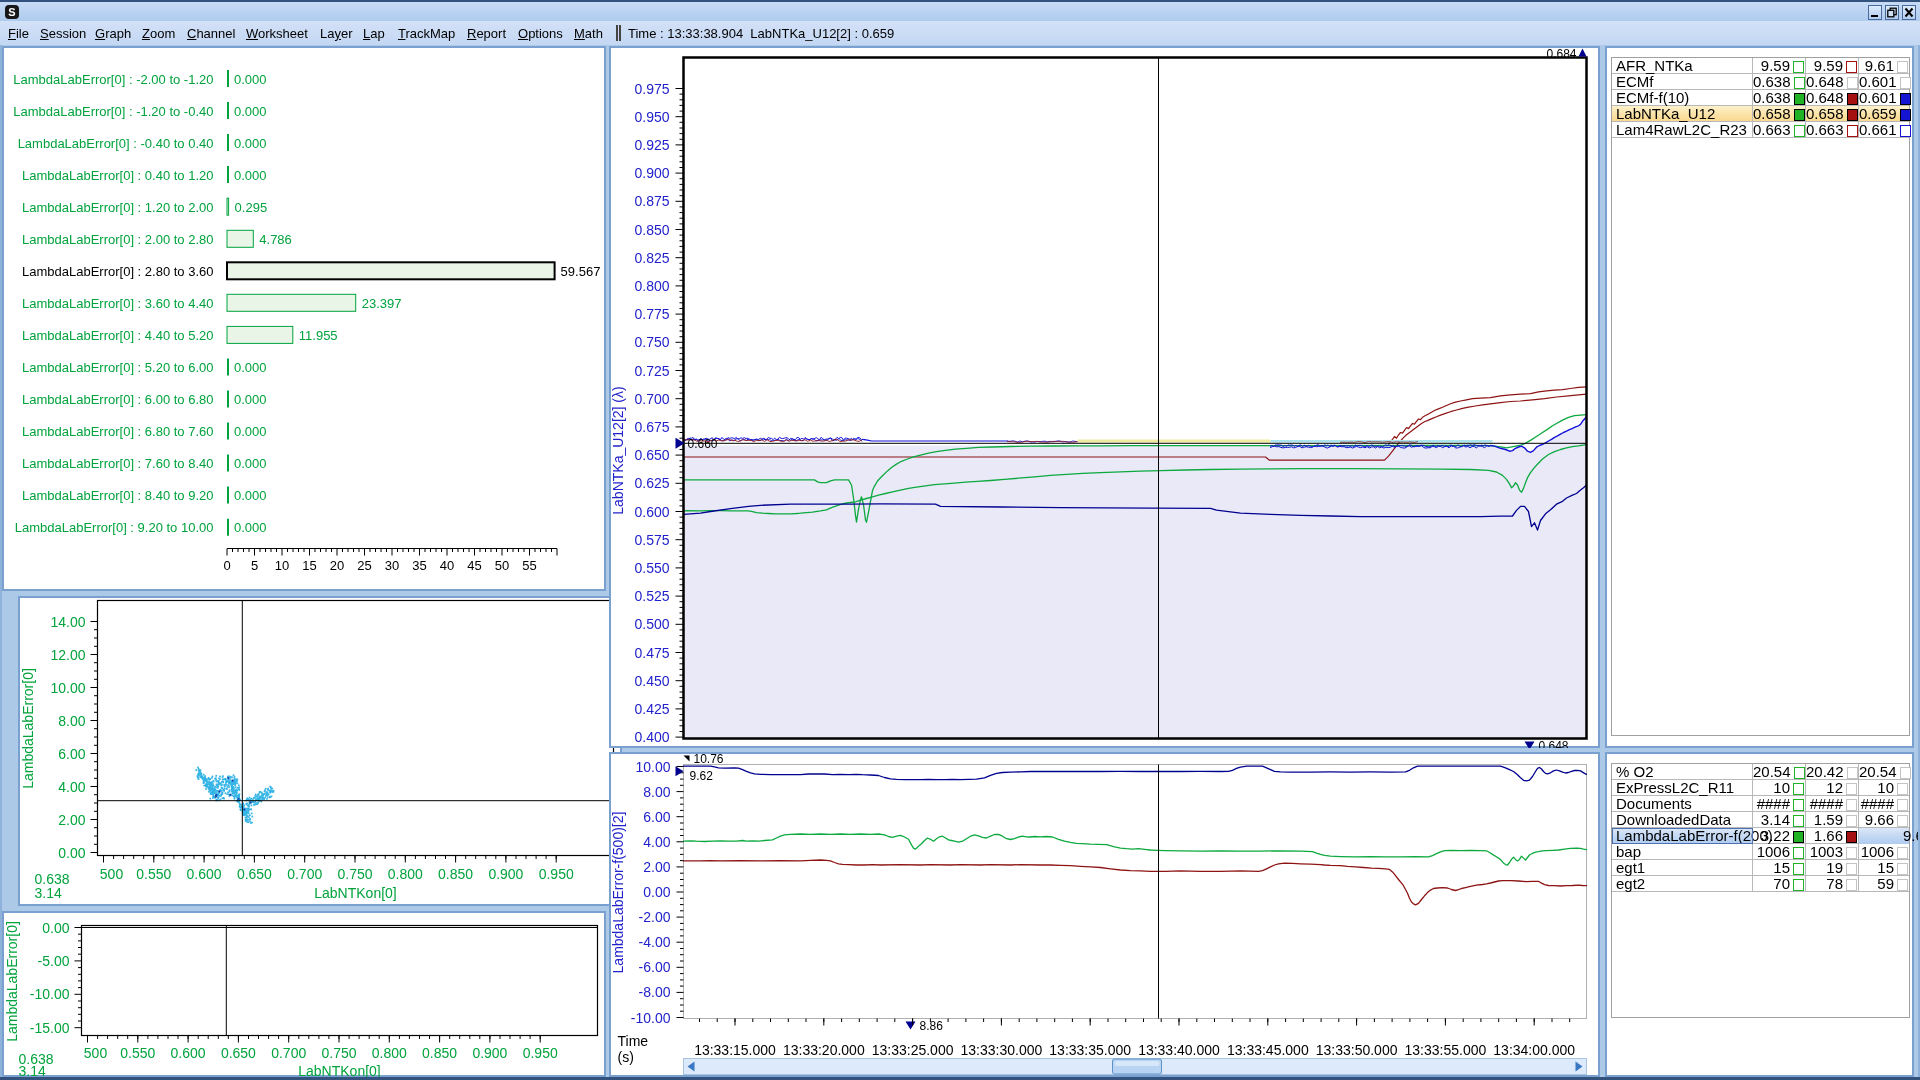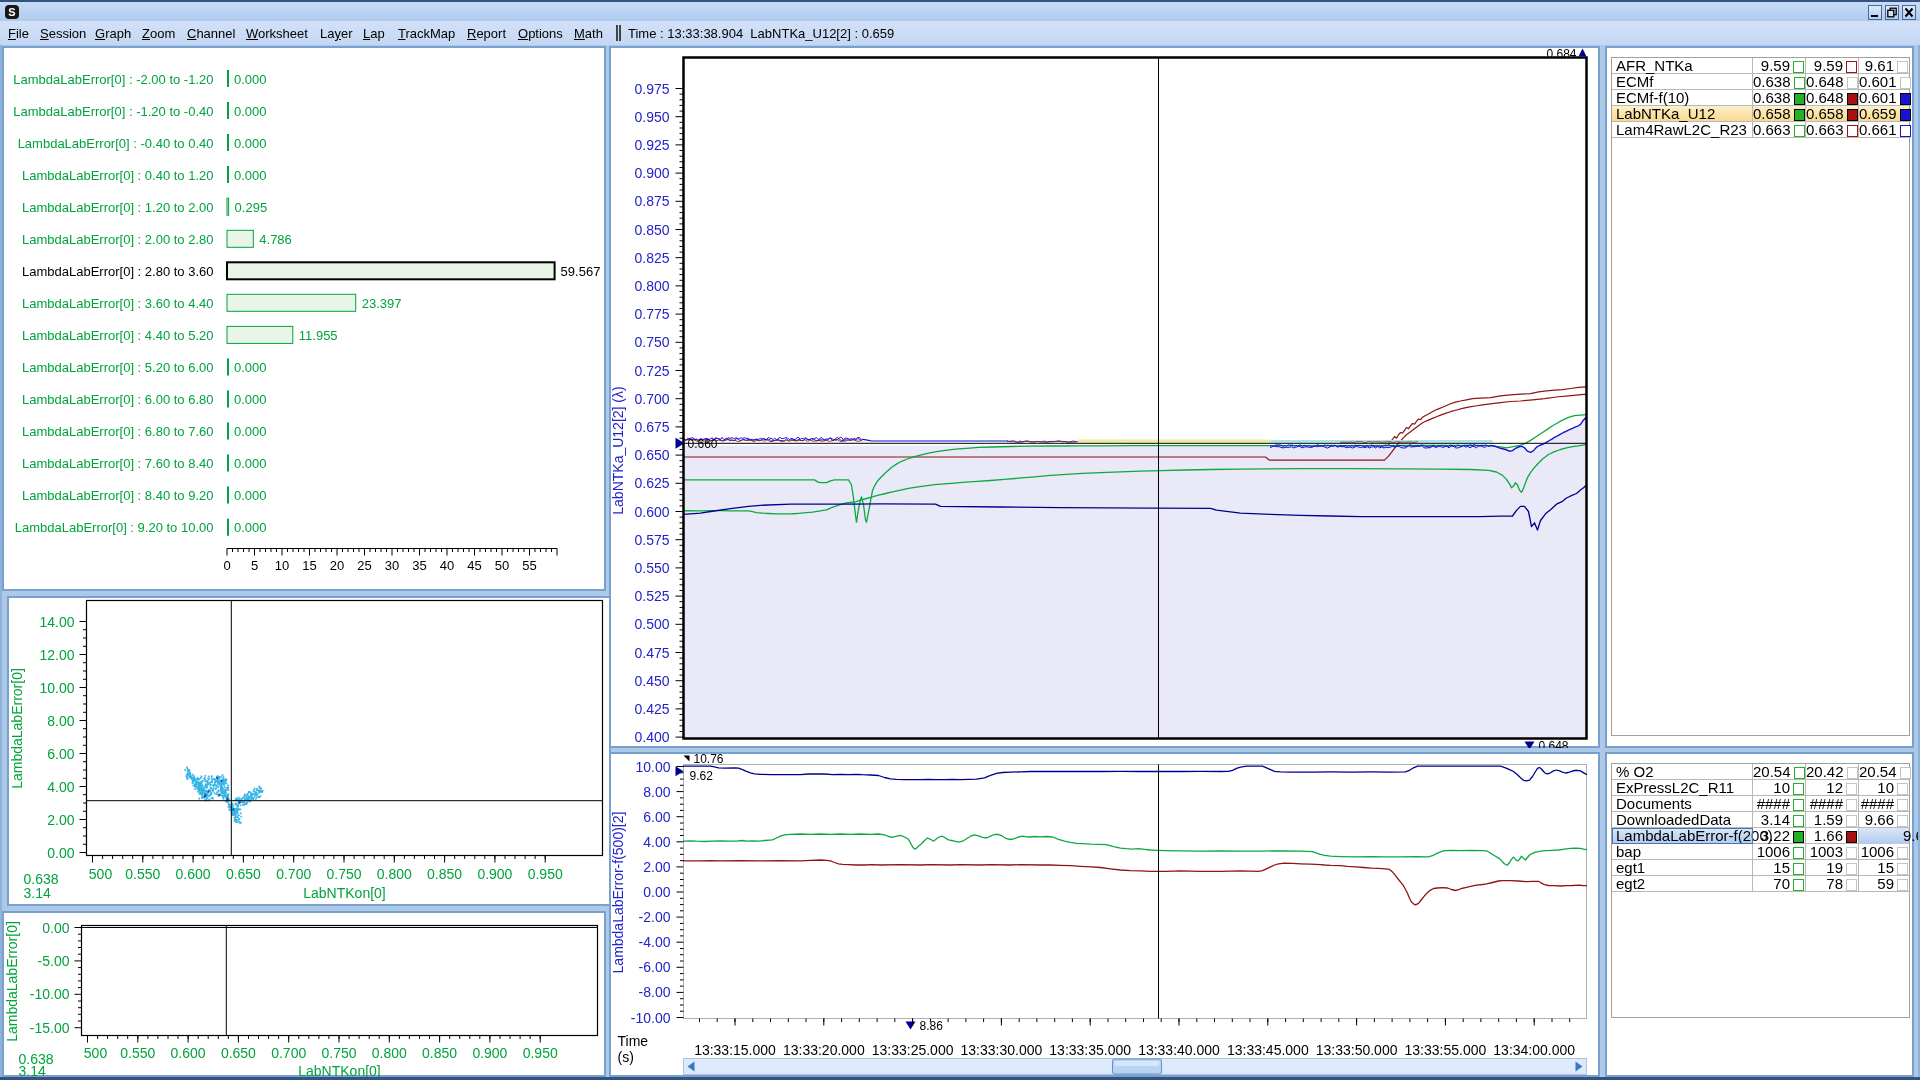--- a/index.html
+++ b/index.html
@@ -187,21 +187,21 @@
         <line x1="527.0" y1="502.0" x2="527.0" y2="509.0" stroke="#000" stroke-width="1"></line>
         <text x="527.0" y="523.0" font-family="Liberation Sans, sans-serif" font-size="13px" fill="#000" text-anchor="middle" font-weight="normal">55</text>
         <line x1="532.5" y1="502.0" x2="532.5" y2="505.5" stroke="#000" stroke-width="1"></line>
         <line x1="538.0" y1="502.0" x2="538.0" y2="505.5" stroke="#000" stroke-width="1"></line>
         <line x1="543.5" y1="502.0" x2="543.5" y2="505.5" stroke="#000" stroke-width="1"></line>
         <line x1="549.0" y1="502.0" x2="549.0" y2="505.5" stroke="#000" stroke-width="1"></line>
         <line x1="554.5" y1="502.0" x2="554.5" y2="509.0" stroke="#000" stroke-width="1"></line>
       </g>
     </svg>
   </div>
-<div class="panel" style="left:7px; top:596px; width:604px; height:310px;">
+<div class="panel" style="left:18px; top:596px; width:604px; height:310px;">
     <svg width="604" height="310" viewBox="0 0 604 310">
       <g transform="translate(0.5,0.5)">
         <rect x="79.0" y="4.0" width="516.0" height="255.0" fill="#fff" stroke="#000" stroke-width="1.2"></rect>
         <line x1="72.0" y1="25.0" x2="79.0" y2="25.0" stroke="#000" stroke-width="1"></line>
         <text x="67.0" y="30.0" font-family="Liberation Sans, sans-serif" font-size="14px" fill="#00a33c" text-anchor="end" font-weight="normal">14.00</text>
         <line x1="75.5" y1="33.2" x2="79.0" y2="33.2" stroke="#000" stroke-width="1"></line>
         <line x1="75.5" y1="41.5" x2="79.0" y2="41.5" stroke="#000" stroke-width="1"></line>
         <line x1="75.5" y1="49.8" x2="79.0" y2="49.8" stroke="#000" stroke-width="1"></line>
         <line x1="72.0" y1="58.0" x2="79.0" y2="58.0" stroke="#000" stroke-width="1"></line>
         <text x="67.0" y="63.0" font-family="Liberation Sans, sans-serif" font-size="14px" fill="#00a33c" text-anchor="end" font-weight="normal">12.00</text>

